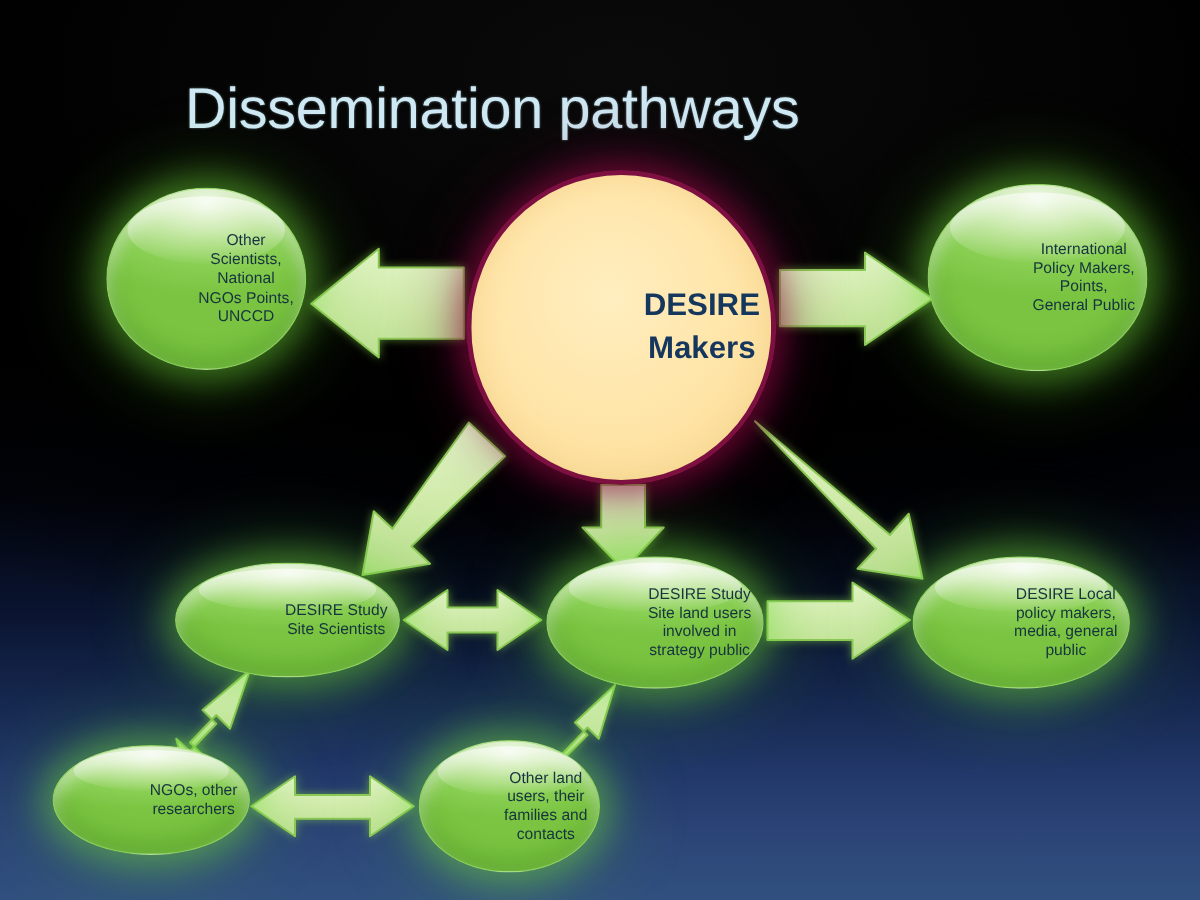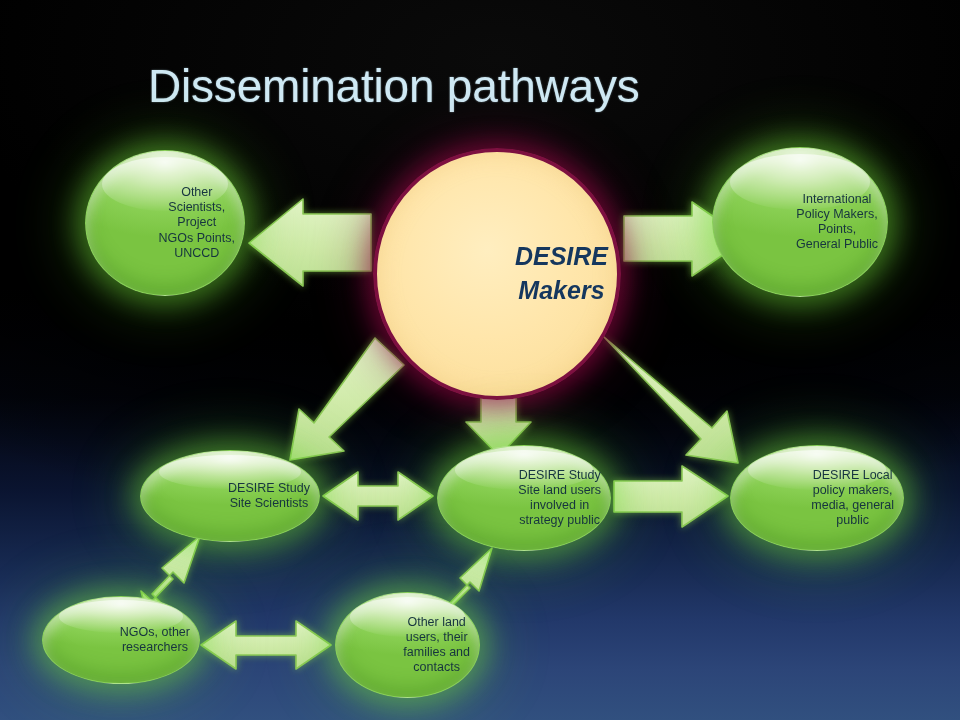--- a/index.html
+++ b/index.html
@@ -104,22 +104,22 @@
   }
   #node-center .label {
     color: #15375e;
     font-weight: bold;
     font-size: 25px;
     line-height: 1.35;
   }
 
   
   #node-other-scientists   { left: 85px;  top: 150px; width: 160px; height: 146px; }
-  #node-intl-policy        { left: 712px; top: 147px; width: 176px; height: 150px; }
-  #node-center             { left: 373px; top: 148px; width: 248px; height: 252px; font-style: italic; }
+  #node-intl-policy        { left: 742px; top: 147px; width: 176px; height: 150px; }
+  #node-center             { left: 373px; top: 136px; width: 248px; height: 252px; }
   #node-site-scientists    { left: 140px; top: 450px; width: 180px; height: 92px; }
   #node-land-users         { left: 437px; top: 445px; width: 174px; height: 106px; }
   #node-local-policy       { left: 730px; top: 445px; width: 174px; height: 106px; }
   #node-ngos               { left: 42px;  top: 596px; width: 158px; height: 88px; }
   #node-other-land-users   { left: 335px; top: 592px; width: 145px; height: 106px; }
 
   #node-other-scientists .label,
   #node-intl-policy .label      { font-size: 12.5px; }
   #node-site-scientists .label,
   #node-land-users .label,
@@ -167,21 +167,21 @@
       <polygon points="492,548 479,591 470,582 447,606 457,616 443,628 437,601 447,611 470,588 460,578"></polygon>
 
       <polygon points="201,645 236,621 236,636 296,636 296,621 331,645 296,669 296,655 236,655 236,669"></polygon>
     </g>
   </svg>
 
   <div class="node green" id="node-other-scientists">
     <div class="label">
       <span>Other</span><br>
       <span>Scientists,</span><br>
-      <span>Project</span><br>
+      <span>National</span><br>
       <span>NGOs Points,</span><br>
       <span>UNCCD</span>
     </div>
   </div>
 
   <div class="node" id="node-center">
     <div class="label">
       <span>DESIRE</span><br>
       <span>Makers</span>
     </div>

